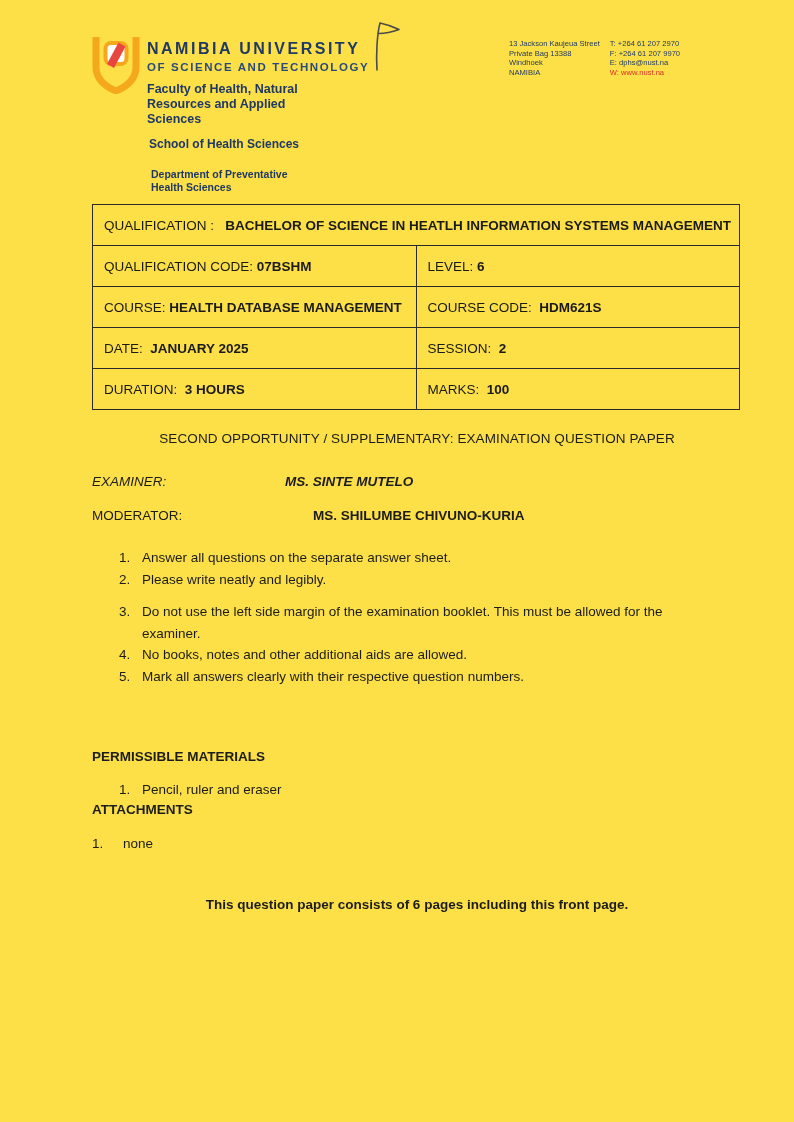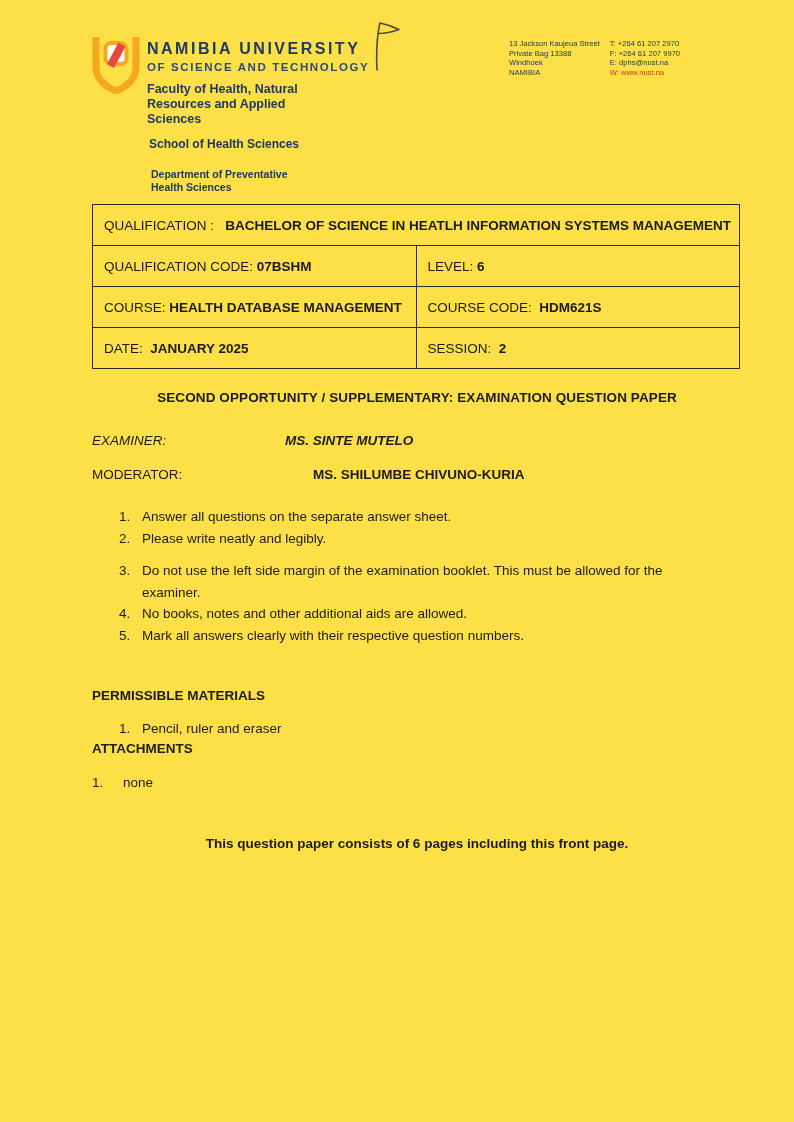--- a/index.html
+++ b/index.html
@@ -75,32 +75,32 @@
   }
   table.exam .val { font-weight: bold; }
   .col-l { width: 381px; }
   .col-r { width: 267px; }
 
   
   .paper-title {
     margin-top: 21px;
     text-align: center;
     font-size: 13.5px;
-    font-weight: bold;
+    font-weight: normal;
     letter-spacing: 0.1px;
   }
   .person-row { display: flex; font-size: 13.5px; }
   .person-row.first { margin-top: 28px; font-style: italic; }
   .person-row.second { margin-top: 19px; gap: 28px; }
   .person-label { width: 193px; }
   .person-name { font-weight: bold; }
 
   .sec-heading { font-size: 13.5px; font-weight: bold; }
   .h-instructions { margin-top: 47px; }
-  .h-permissible { margin-top: 42px; }
+  .h-permissible { margin-top: 62px; }
   .h-attachments { margin-top: 1px; }
 
   .num-list { margin-top: 24px; }
   .num-item { display: flex; font-size: 13.5px; line-height: 21.5px; }
   .num-item .num { width: 23px; text-align: left; padding-left: 27px; box-sizing: content-box; }
   .num-item .txt { flex: 1; max-width: 560px; }
   .gap-before { margin-top: 11px; }
   .mat-list { margin-top: 15px; }
   .att-list { margin-top: 16px; }
   .att-item .num { padding-left: 0; width: 31px; }
@@ -190,20 +190,30 @@
       <tr>
         <td>
           <span>DATE:</span>&nbsp;
           <span class="val">JANUARY 2025</span>
         </td>
         <td>
           <span>SESSION:</span>&nbsp;
           <span class="val">2</span>
         </td>
       </tr>
+      <tr>
+        <td>
+          <span>DURATION:</span>&nbsp;
+          <span class="val">3 HOURS</span>
+        </td>
+        <td>
+          <span>MARKS:</span>&nbsp;
+          <span class="val">100</span>
+        </td>
+      </tr>
     </tbody>
       </table>
 
     <div class="paper-title">SECOND OPPORTUNITY / SUPPLEMENTARY: EXAMINATION QUESTION PAPER</div>
 
     <div class="person-row first">
       <div class="person-label">EXAMINER:</div>
       <div class="person-name">MS. SINTE MUTELO</div>
     </div>
     <div class="person-row second">

